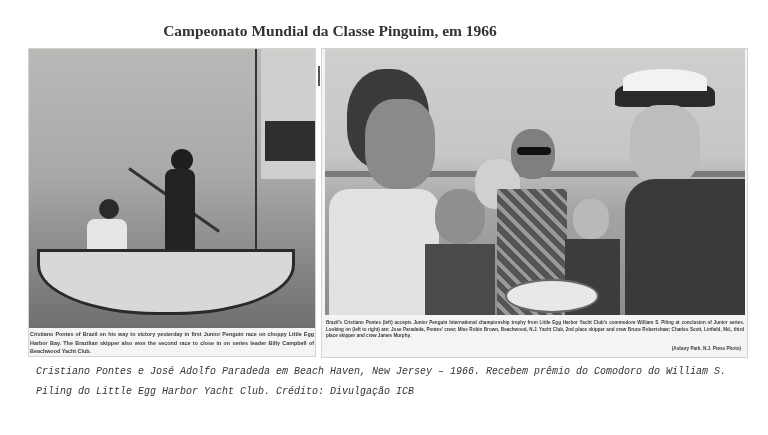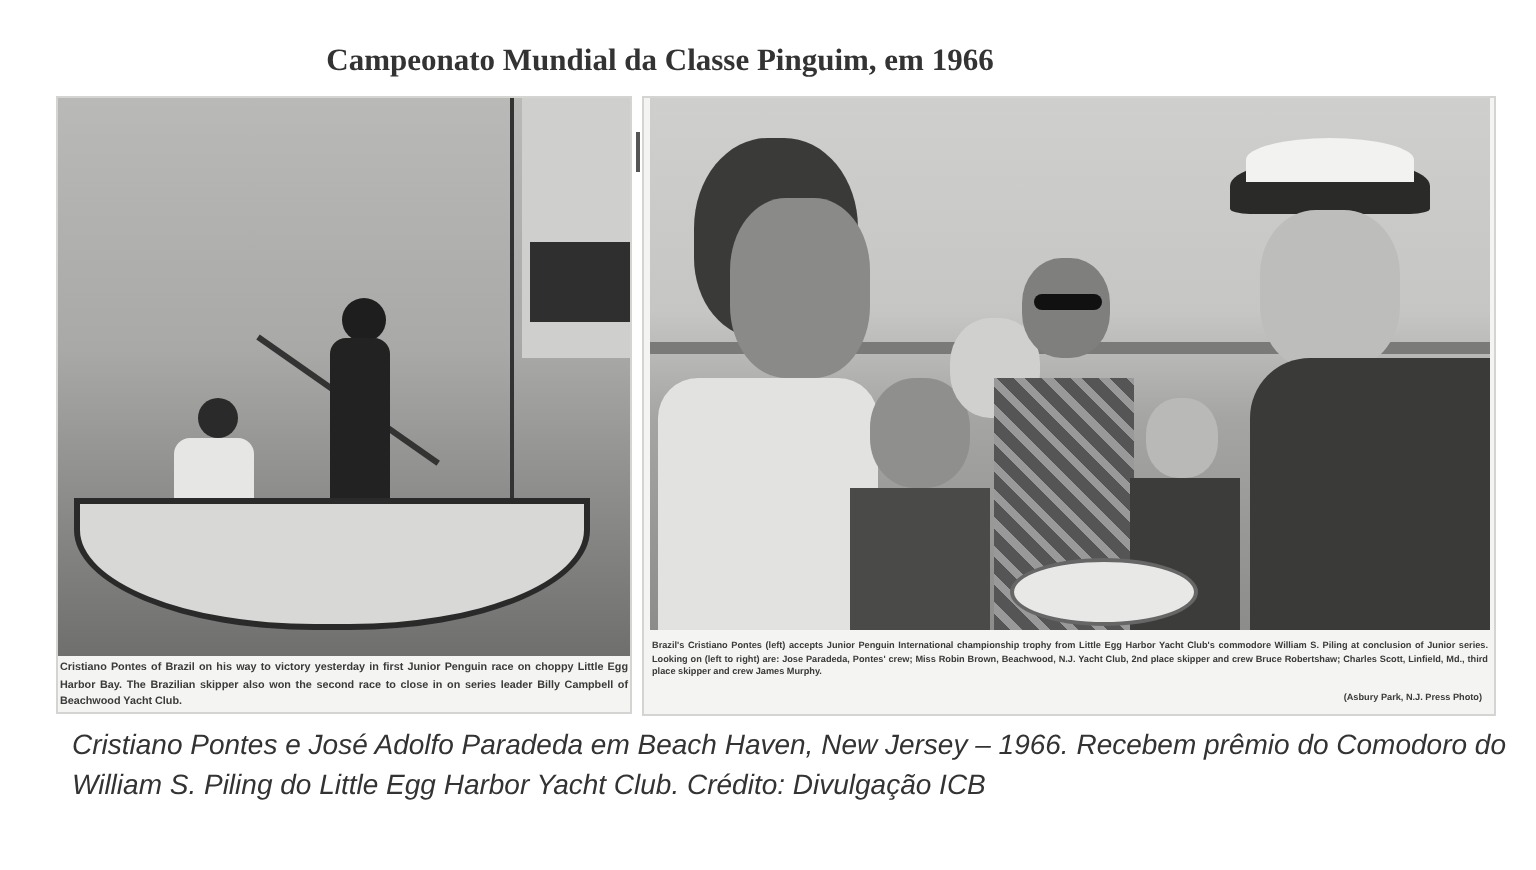--- a/index.html
+++ b/index.html
@@ -37,21 +37,21 @@
     font-size: 4.6px; line-height: 6.5px; color: #3a3a3a; font-weight: bold; text-align: justify;
   }
   .credit-right {
     position: absolute; right: 6px; top: 297px; font-size: 4.6px; color: #3a3a3a; font-weight: bold;
   }
   .divider {
     position: absolute; left: 318px; top: 66px; width: 2px; height: 20px; background: #555;
   }
   .caption {
     position: absolute; left: 36px; top: 362px; width: 720px;
-    font-family: Liberation Sans, sans-serif; font-style: italic; font-size: 14px;
+    font-family: Liberation Mono, monospace; font-style: italic; font-size: 10px;
     line-height: 20px; color: #333;
   }
 </style>
 </head>
 <body>
 
 <div class="title"><span>Campeonato Mundial da Classe Pinguim, em 1966</span></div>
 
 <div class="clip clip-left">
   <div class="photo photo-left">

